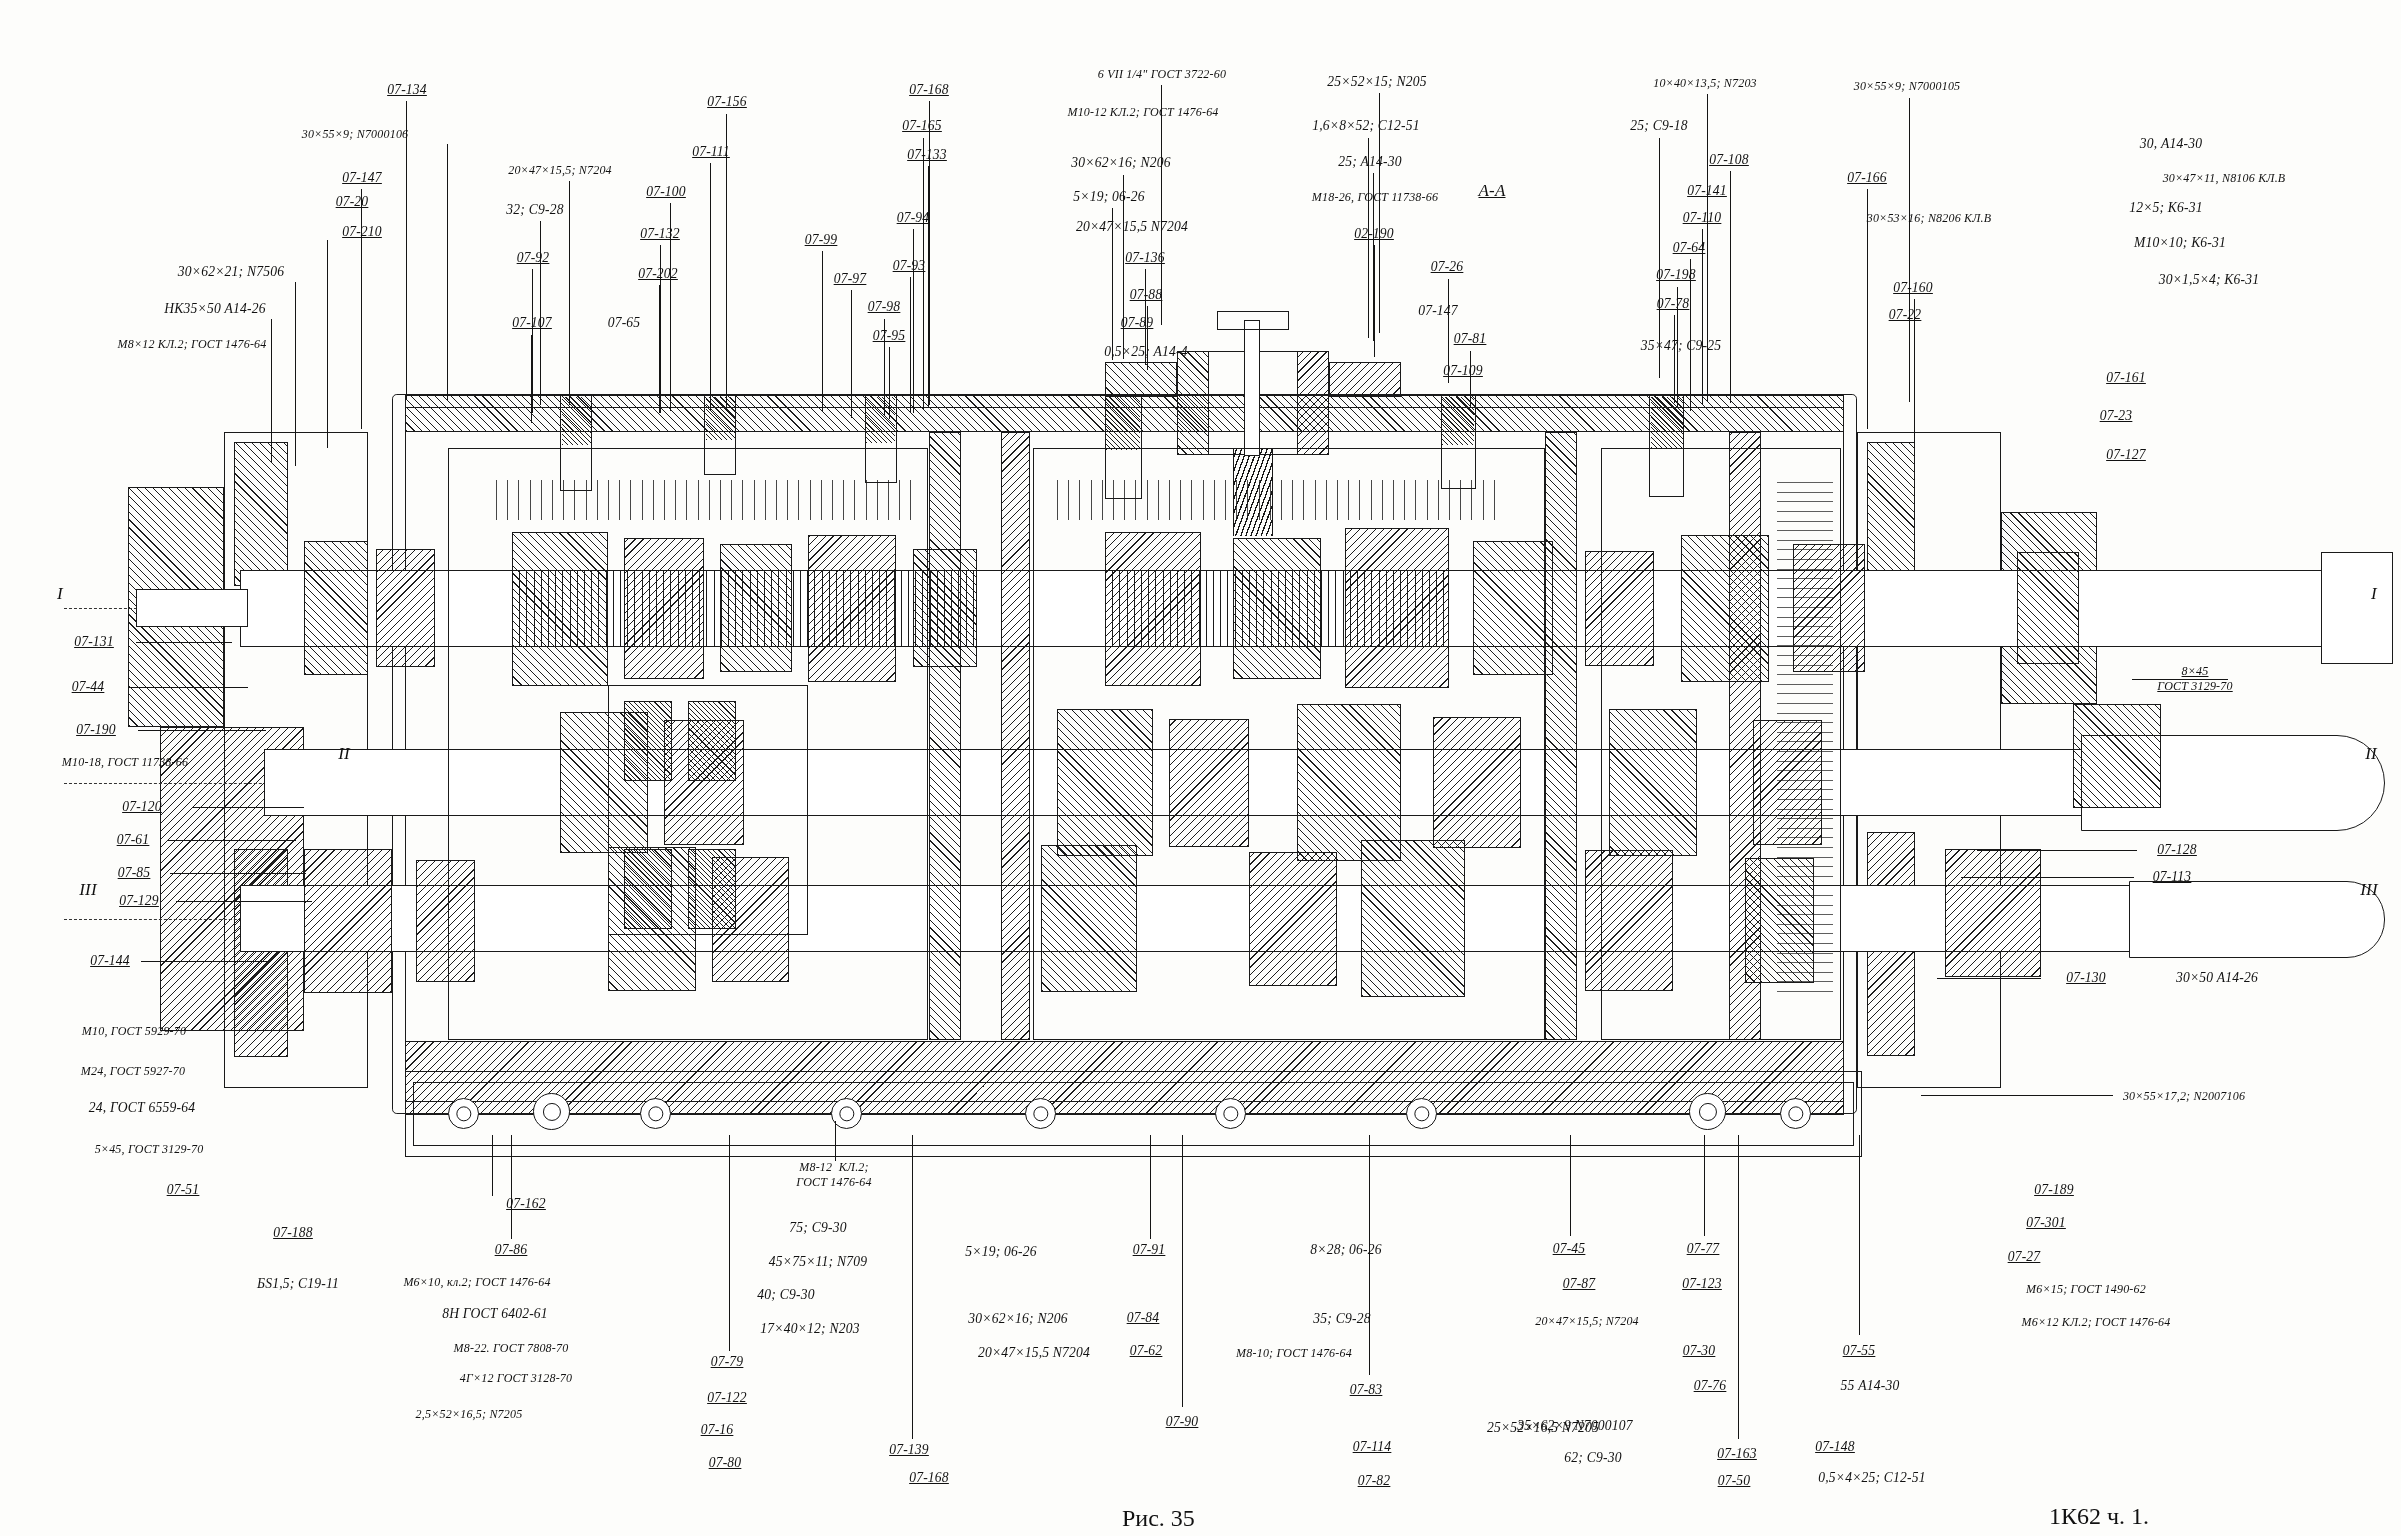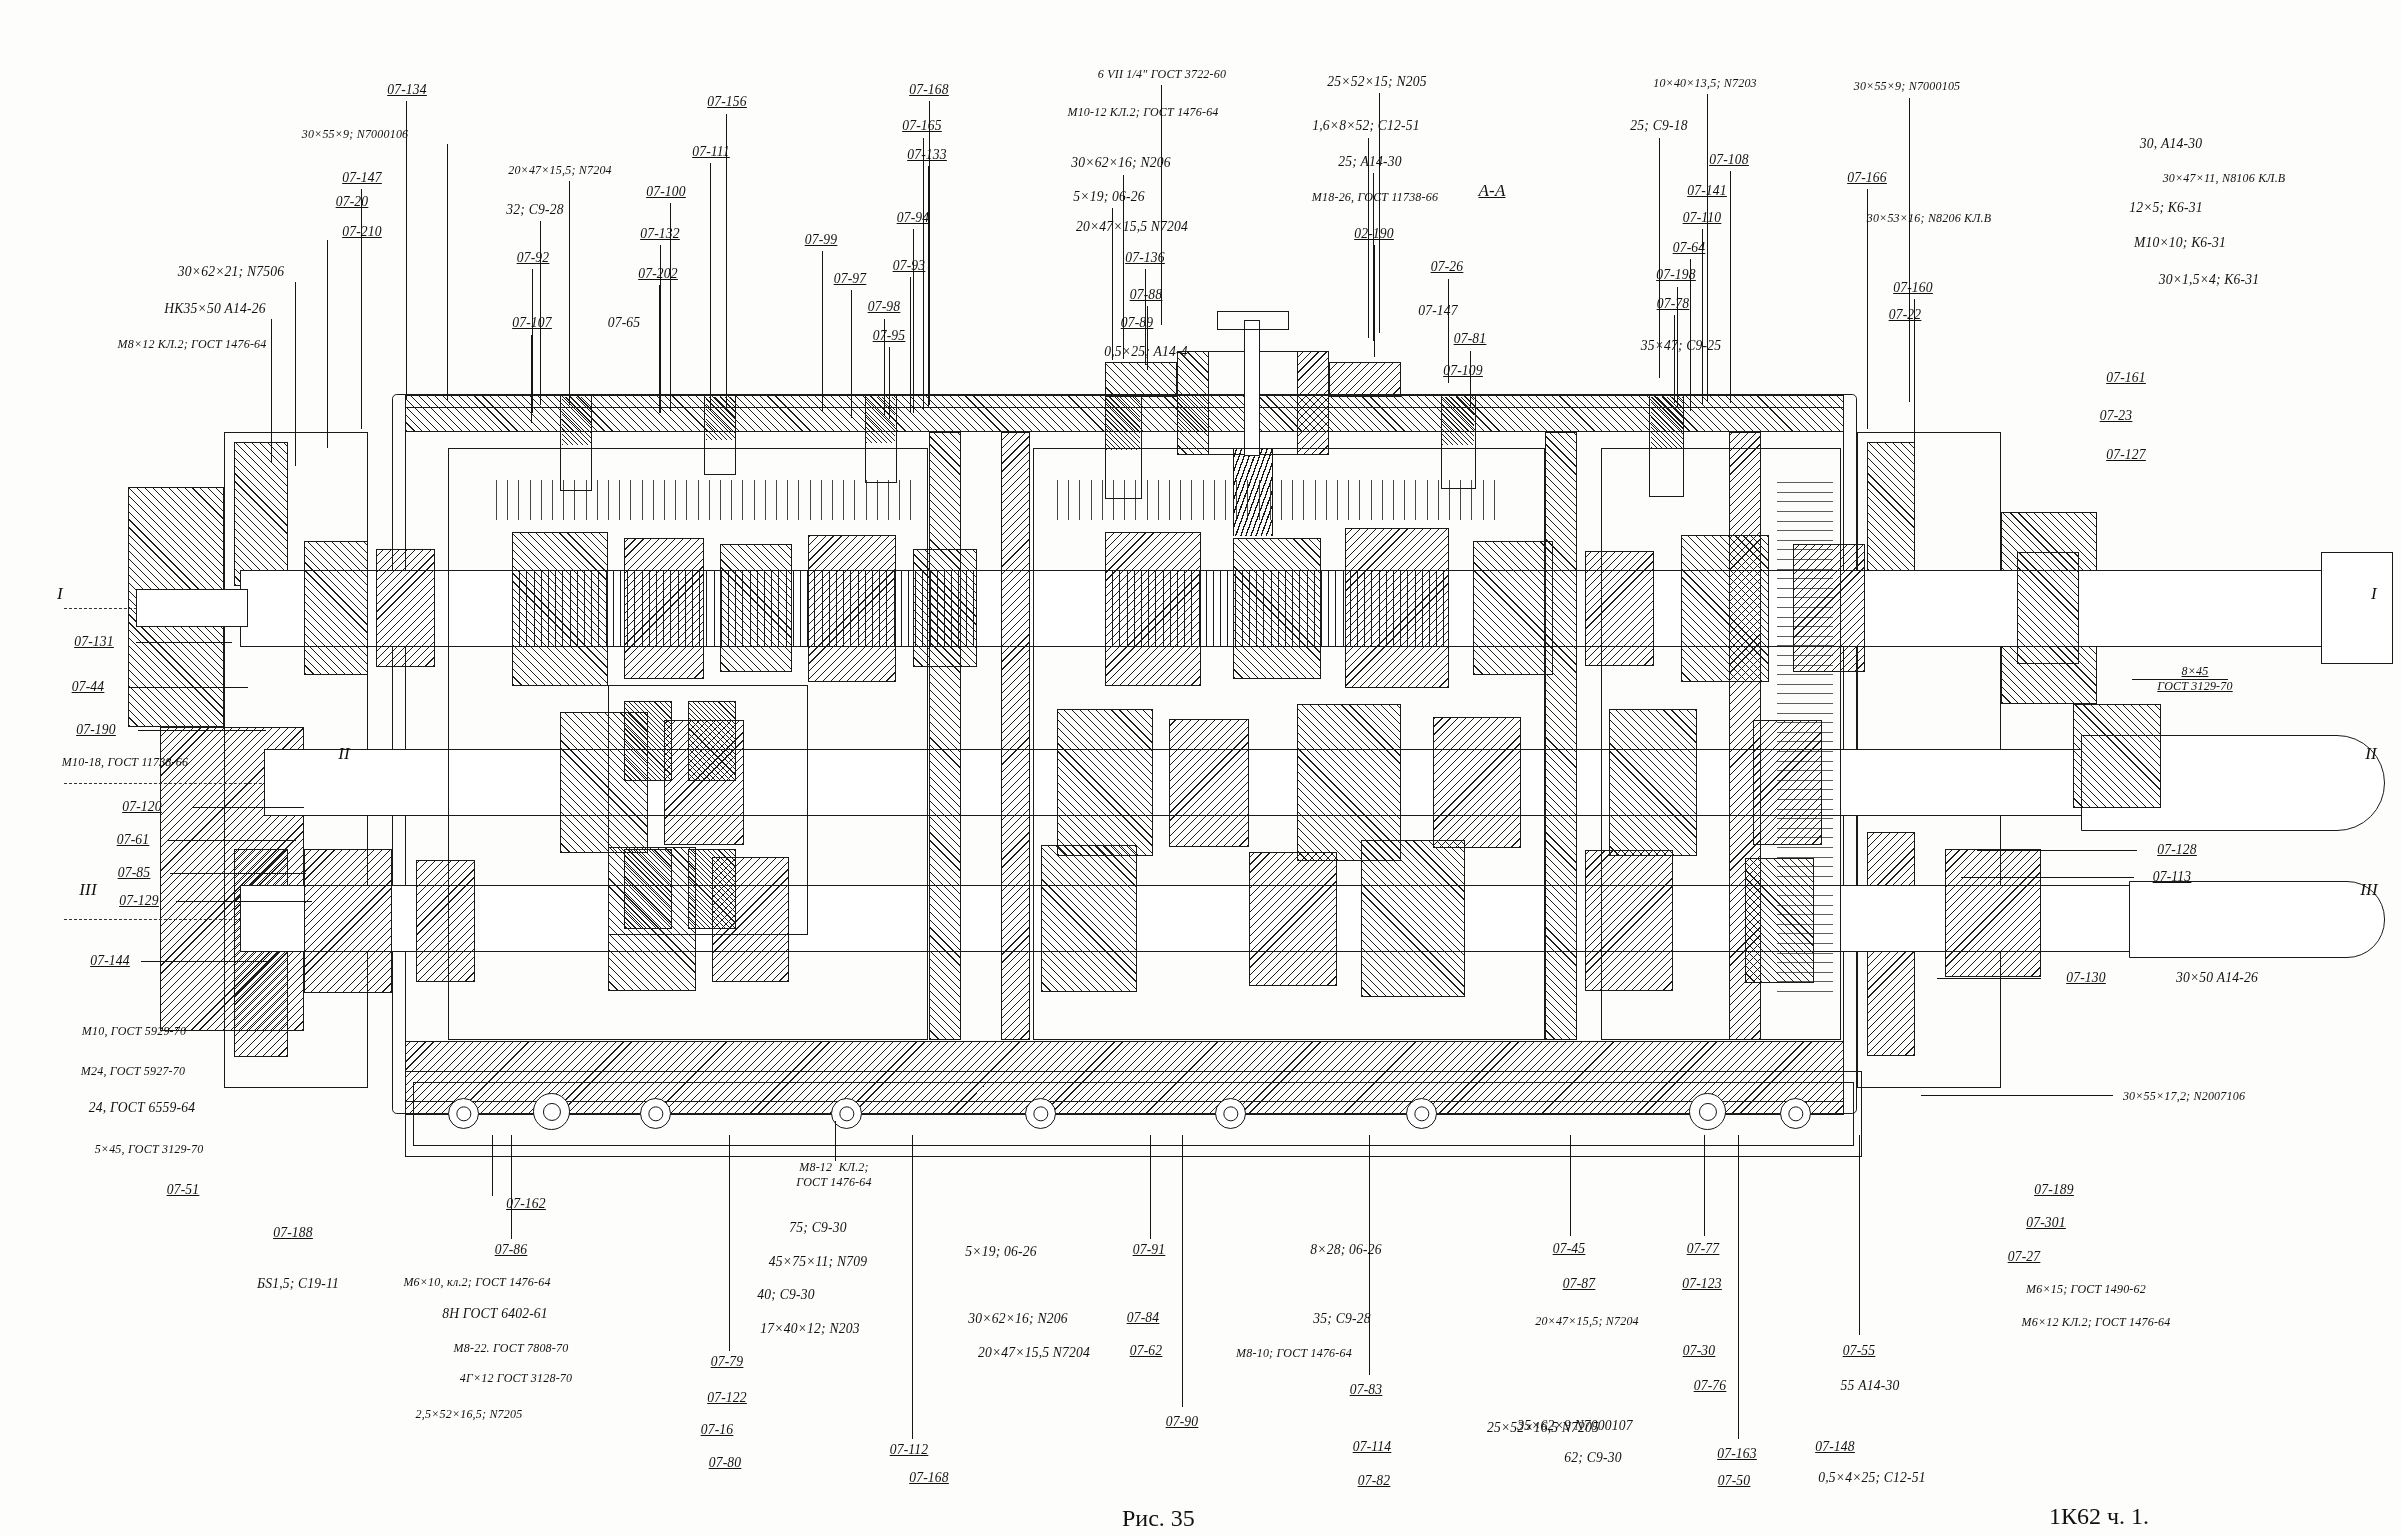--- a/index.html
+++ b/index.html
@@ -431,21 +431,21 @@
       <div class="lbl i" style="left: 818px; top: 1262px;">45×75×11; N709</div>
       <div class="lbl i" style="left: 786px; top: 1295px;">40; С9-30</div>
       <div class="lbl i" style="left: 810px; top: 1329px;">17×40×12; N203</div>
       <div class="lbl i u" style="left: 727px; top: 1362px;">07-79</div>
       <div class="lbl i u" style="left: 727px; top: 1398px;">07-122</div>
       <div class="lbl i u" style="left: 717px; top: 1430px;">07-16</div>
       <div class="lbl i u" style="left: 725px; top: 1463px;">07-80</div>
       <div class="lbl i" style="left: 1001px; top: 1252px;">5×19; 06-26</div>
       <div class="lbl i" style="left: 1018px; top: 1319px;">30×62×16; N206</div>
       <div class="lbl i" style="left: 1034px; top: 1353px;">20×47×15,5 N7204</div>
-      <div class="lbl i u" style="left: 909px; top: 1450px;">07-112</div>
+      <div class="lbl i u" style="left: 909px; top: 1450px;">07-139</div>
       <div class="lbl i u" style="left: 929px; top: 1478px;">07-168</div>
       <div class="lbl i u" style="left: 1149px; top: 1250px;">07-91</div>
       <div class="lbl i u" style="left: 1143px; top: 1318px;">07-84</div>
       <div class="lbl i u" style="left: 1146px; top: 1351px;">07-62</div>
       <div class="lbl i u" style="left: 1182px; top: 1422px;">07-90</div>
       <div class="lbl i" style="left: 1346px; top: 1250px;">8×28; 06-26</div>
       <div class="lbl i" style="left: 1342px; top: 1319px;">35; С9-28</div>
       <div class="lbl i sm" style="left: 1294px; top: 1353px;">М8-10; ГОСТ 1476-64</div>
       <div class="lbl i u" style="left: 1366px; top: 1390px;">07-83</div>
       <div class="lbl i u" style="left: 1372px; top: 1447px;">07-114</div>

